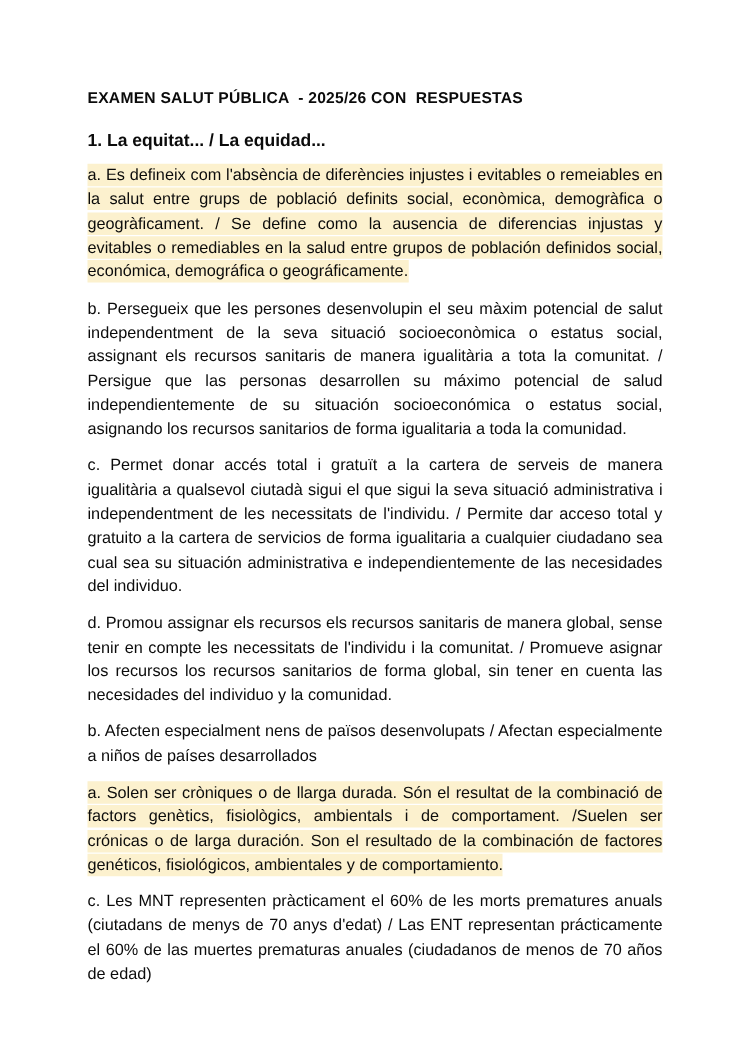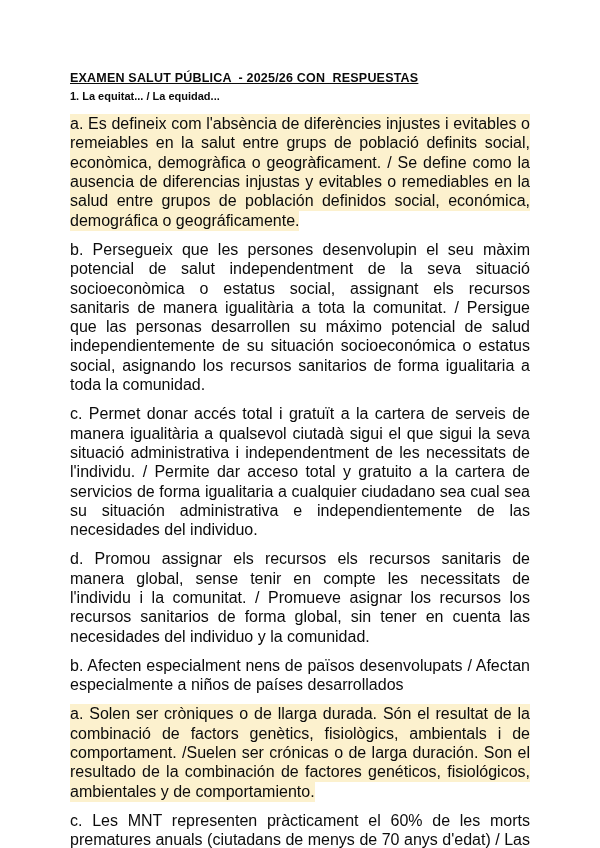--- a/index.html
+++ b/index.html
@@ -12,35 +12,35 @@
   }
   .page {
     width: 600px;
     height: 848px;
     padding: 70px 70px 0 70px;
     overflow: hidden;
   }
   .doc-title {
     font-size: 12.5px;
     font-weight: bold;
-    text-decoration: underline;
     letter-spacing: 0.2px;
     white-space: pre;
+    margin-bottom: 16px;
     line-height: 1.35;
   }
   .q-heading {
-    font-size: 11px;
+    font-size: 14px;
     font-weight: bold;
     line-height: 19.3px;
     text-align: justify;
     margin-bottom: 9px;
   }
   .q-heading.first { margin-bottom: 8px; }
   .option {
-    font-size: 16px;
+    font-size: 13px;
     line-height: 19.3px;
     text-align: justify;
     margin-bottom: 10px;
   }
   .option .txt { }
   .option.highlighted .txt {
     background: #fcf1ce;
     padding: 1px 0 2px 0;
   }
   .question { margin-bottom: 2px; }

